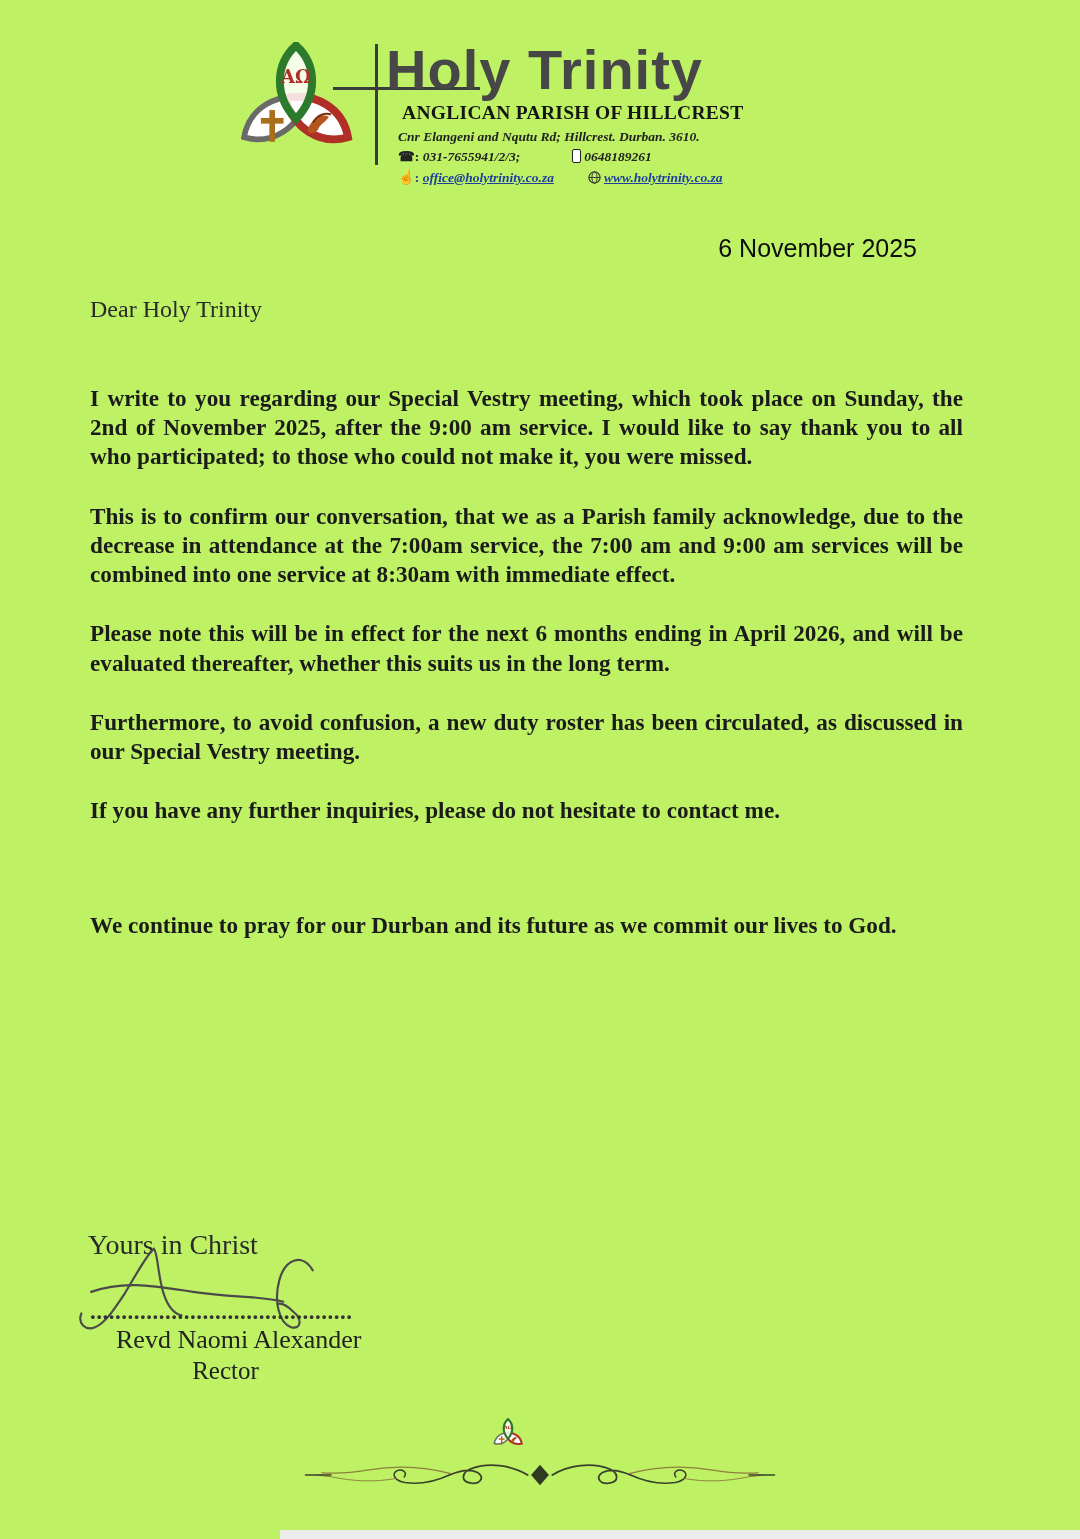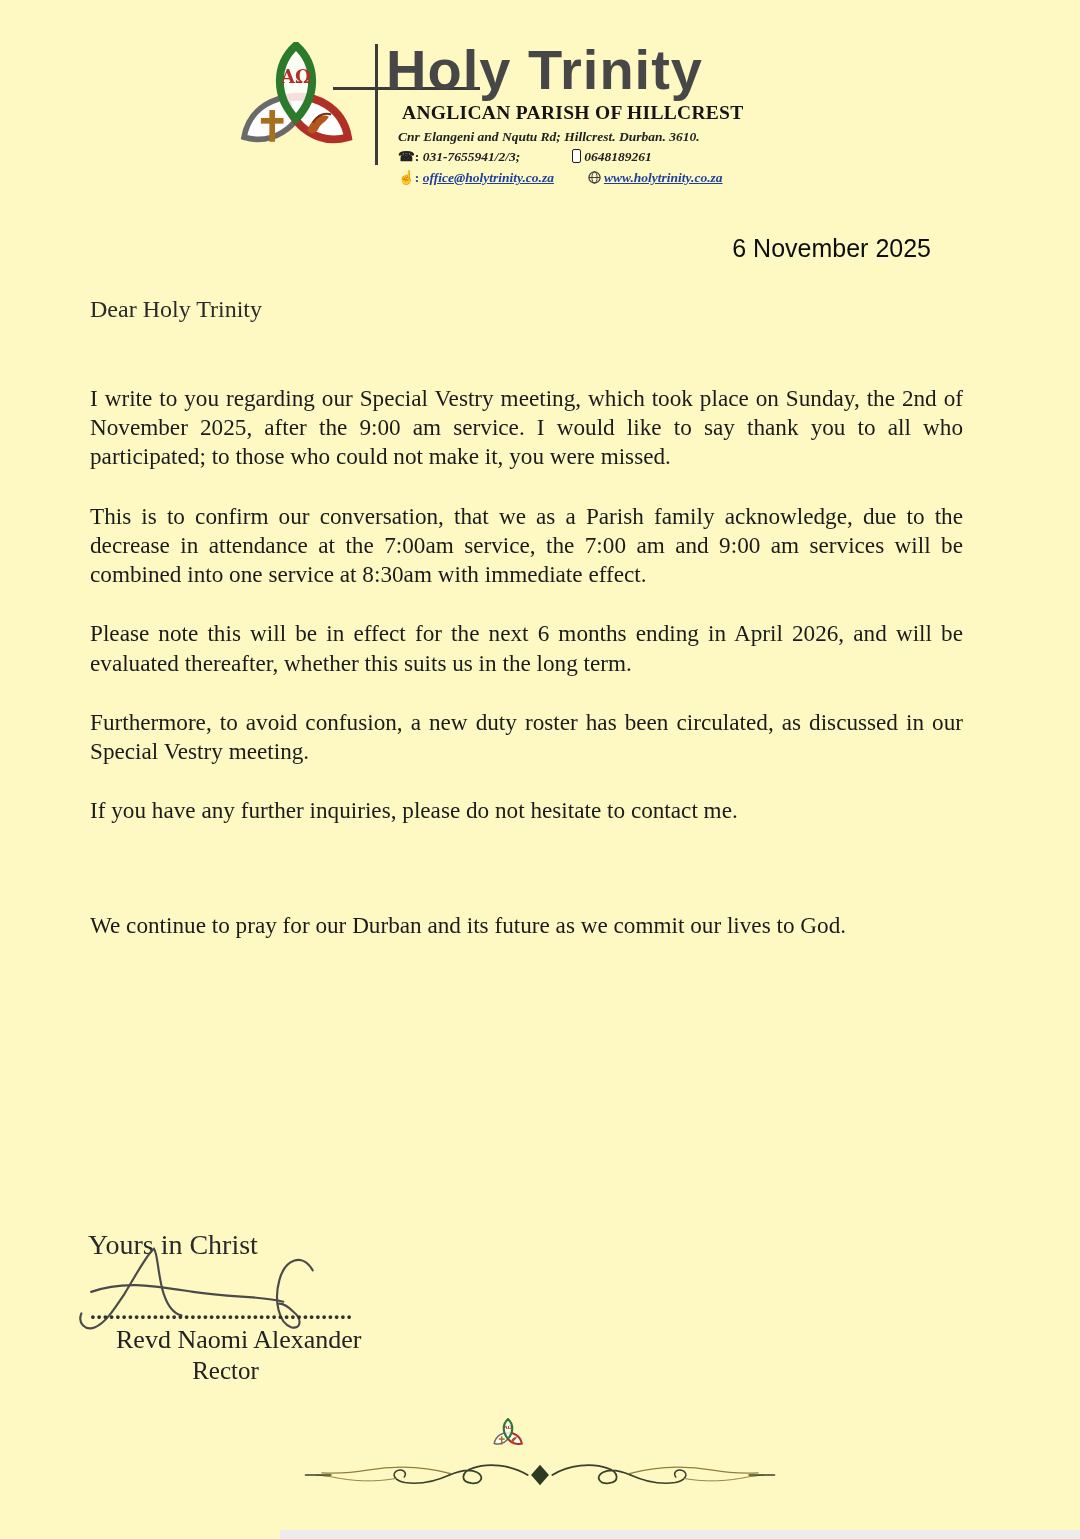--- a/index.html
+++ b/index.html
@@ -1,19 +1,19 @@
 <!DOCTYPE html>
 <html><head>
 <meta charset="utf-8">
 <style>
   html,body{margin:0;padding:0;background:#fff;}
   .page{
     position:relative;
     width:1080px;height:1539px;
-    background:#fef9c3;
+    background:#bef264;
     font-family:"Liberation Serif", serif;
     color:#1b1b1b;
     overflow:hidden;
   }
   
   .letterhead{position:absolute;top:42px;left:228px;width:560px;height:130px;}
   .logo-svg{position:absolute;top:0;left:0;}
   .cross-v{position:absolute;left:147px;top:2px;width:3px;height:121px;background:#3c3c3c;}
   .cross-h{position:absolute;left:105px;top:45px;width:147px;height:3px;background:#3c3c3c;}
   .head-text{position:absolute;left:158px;top:0;width:400px;}
@@ -35,27 +35,27 @@
   .phone-glyph{font-style:normal;}
   .mobile-icon{
     display:inline-block;width:7px;height:12px;border:1.5px solid #222;
     border-radius:2px;vertical-align:-2px;margin-right:3px;background:#fff;
   }
   .hand-glyph{color:#1f3e9e;font-style:normal;}
   .globe-svg{vertical-align:-2px;margin-right:3px;}
   
   .date-line{
     position:absolute;top:234px;left:0;width:917px;text-align:right;
-    font-family:"Liberation Sans", sans-serif;font-size:25px;color:#0d0d0d;padding-left:14px;
+    font-family:"Liberation Sans", sans-serif;font-size:25px;color:#0d0d0d;
   }
   .salutation{position:absolute;top:296px;left:90px;font-size:24px;color:#2a2a2a;}
   .body-text{position:absolute;top:384px;left:90px;width:873px;}
   .body-text p{
     margin:0 0 30px 0;font-size:23.2px;line-height:1.26;
-    text-align:justify;color:#1b1b1b;
+    text-align:justify;color:#1b1b1b;font-weight:bold;
   }
   .prewrap{white-space:pre-line;}
   .gap-large{margin-bottom:85px !important;}
   
   .sig-block{position:absolute;top:1213px;left:88px;width:430px;height:190px;}
   .closing{position:absolute;top:0;left:0;font-size:28px;color:#2a2a2a;margin-top:16px;}
   .sig-svg{position:absolute;top:24px;left:-18px;}
   .sig-dots{
     position:absolute;top:86px;left:2px;font-size:23px;font-weight:bold;
     letter-spacing:0.5px;color:#333;

